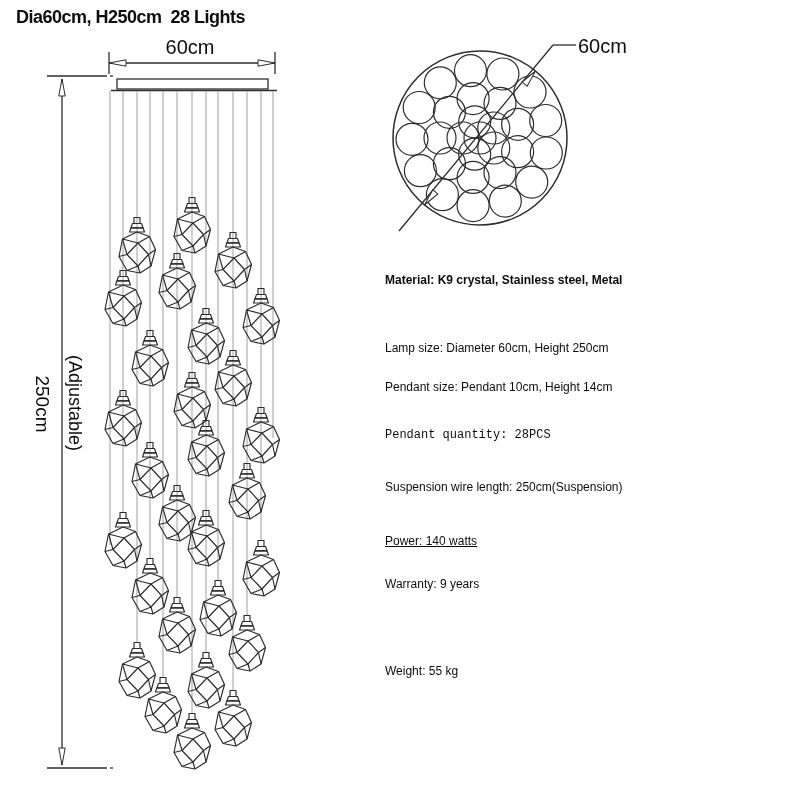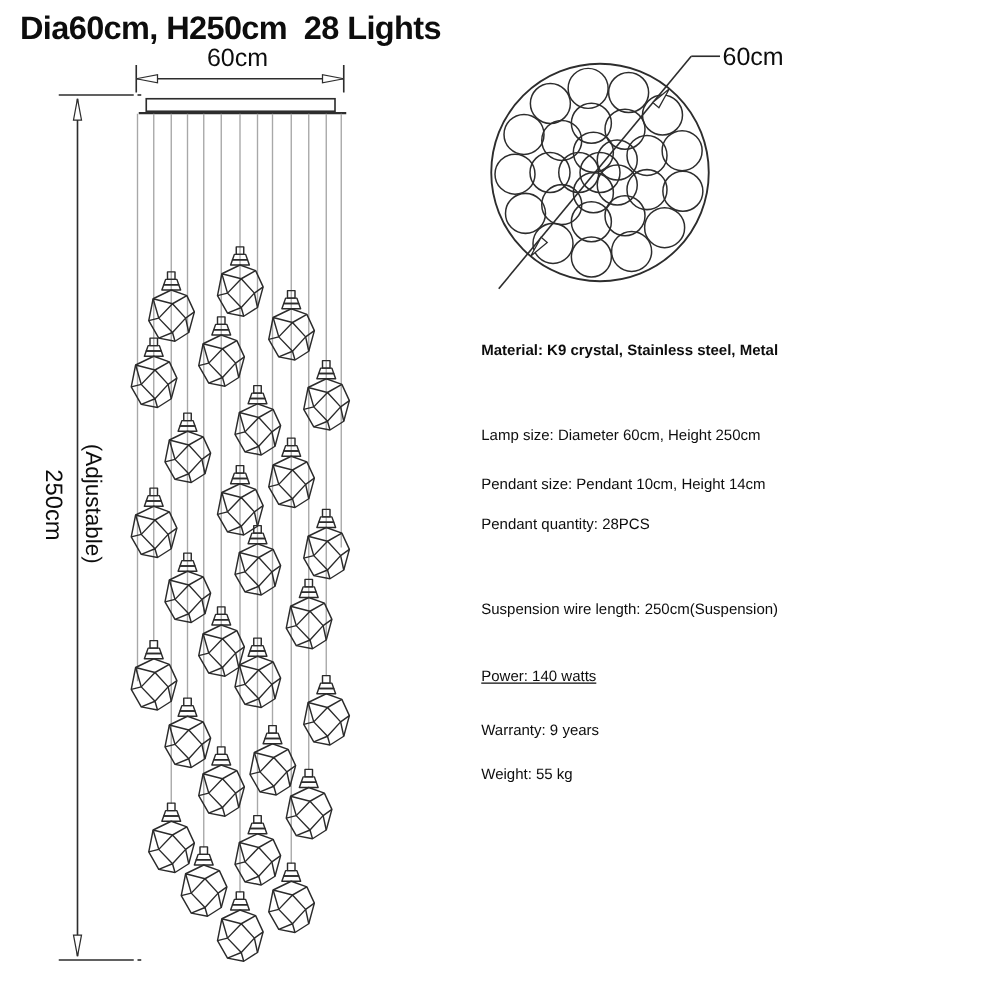--- a/index.html
+++ b/index.html
@@ -1,19 +1,19 @@
 <!DOCTYPE html>
 <html><head>
 <meta charset="utf-8">
 <style>
   html,body{margin:0;padding:0;background:#fff;}
   body{width:800px;height:800px;position:relative;overflow:hidden;
        font-family:"Liberation Sans",sans-serif;color:#0d0d0d;}
   .abs{position:absolute;}
-  .title{left:16px;top:7px;font-size:26px;font-weight:bold;letter-spacing:-0.5px;white-space:pre;text-align:right;}
+  .title{left:16px;top:7px;font-size:18px;font-weight:bold;letter-spacing:-0.5px;white-space:pre;text-align:right;}
   .dimlabel{font-size:20px;color:#0d0d0d;}
   .vlabel{white-space:nowrap;transform:translate(-50%,-50%) rotate(90deg);}
   .spec-line{left:385px;font-size:12px;white-space:pre;}
   .spec-bold{font-weight:600;}
   svg{position:absolute;left:0;top:0;}
   .ln{stroke:#2d2d2d;stroke-width:1.3;fill:none;}
   .ln2{stroke:#2d2d2d;stroke-width:1.7;fill:none;}
   .wire{stroke:#a8a8a8;stroke-width:1.1;}
   .circ{stroke:#2d2d2d;stroke-width:1.5;fill:none;}
   .circ2{stroke:#2d2d2d;stroke-width:1.2;fill:none;}
@@ -134,18 +134,18 @@
 <div class="abs dimlabel vlabel" style="left:42px;top:404px;font-size:19px;">250cm</div>
 
 <div class="abs dimlabel vlabel" style="left:74px;top:403px;font-size:18px;">(Adjustable)</div>
 
 <div class="abs dimlabel" style="left:578px;top:35px;">60cm</div>
 
 <div>
   <div class="abs spec-line spec-bold" style="top:273px;">Material: K9 crystal, Stainless steel, Metal</div>
   <div class="abs spec-line" style="top:341px;">Lamp size: Diameter 60cm, Height 250cm</div>
   <div class="abs spec-line" style="top:380px;">Pendant size: Pendant 10cm, Height 14cm</div>
-  <div class="abs spec-line" style="top:412px;">Pendant quantity: 28PCS</div>
+  <div class="abs spec-line" style="top:428px;font-family:Liberation Mono, monospace;">Pendant quantity: 28PCS</div>
   <div class="abs spec-line" style="top:480px;">Suspension wire length: 250cm(Suspension)</div>
   <div class="abs spec-line" style="top:534px;text-decoration:underline;">Power: 140 watts</div>
   <div class="abs spec-line" style="top:577px;">Warranty: 9 years</div>
-  <div class="abs spec-line" style="top:612px;">Weight: 55 kg</div>
+  <div class="abs spec-line" style="top:664px;">Weight: 55 kg</div>
 </div>
 
 </body></html>

